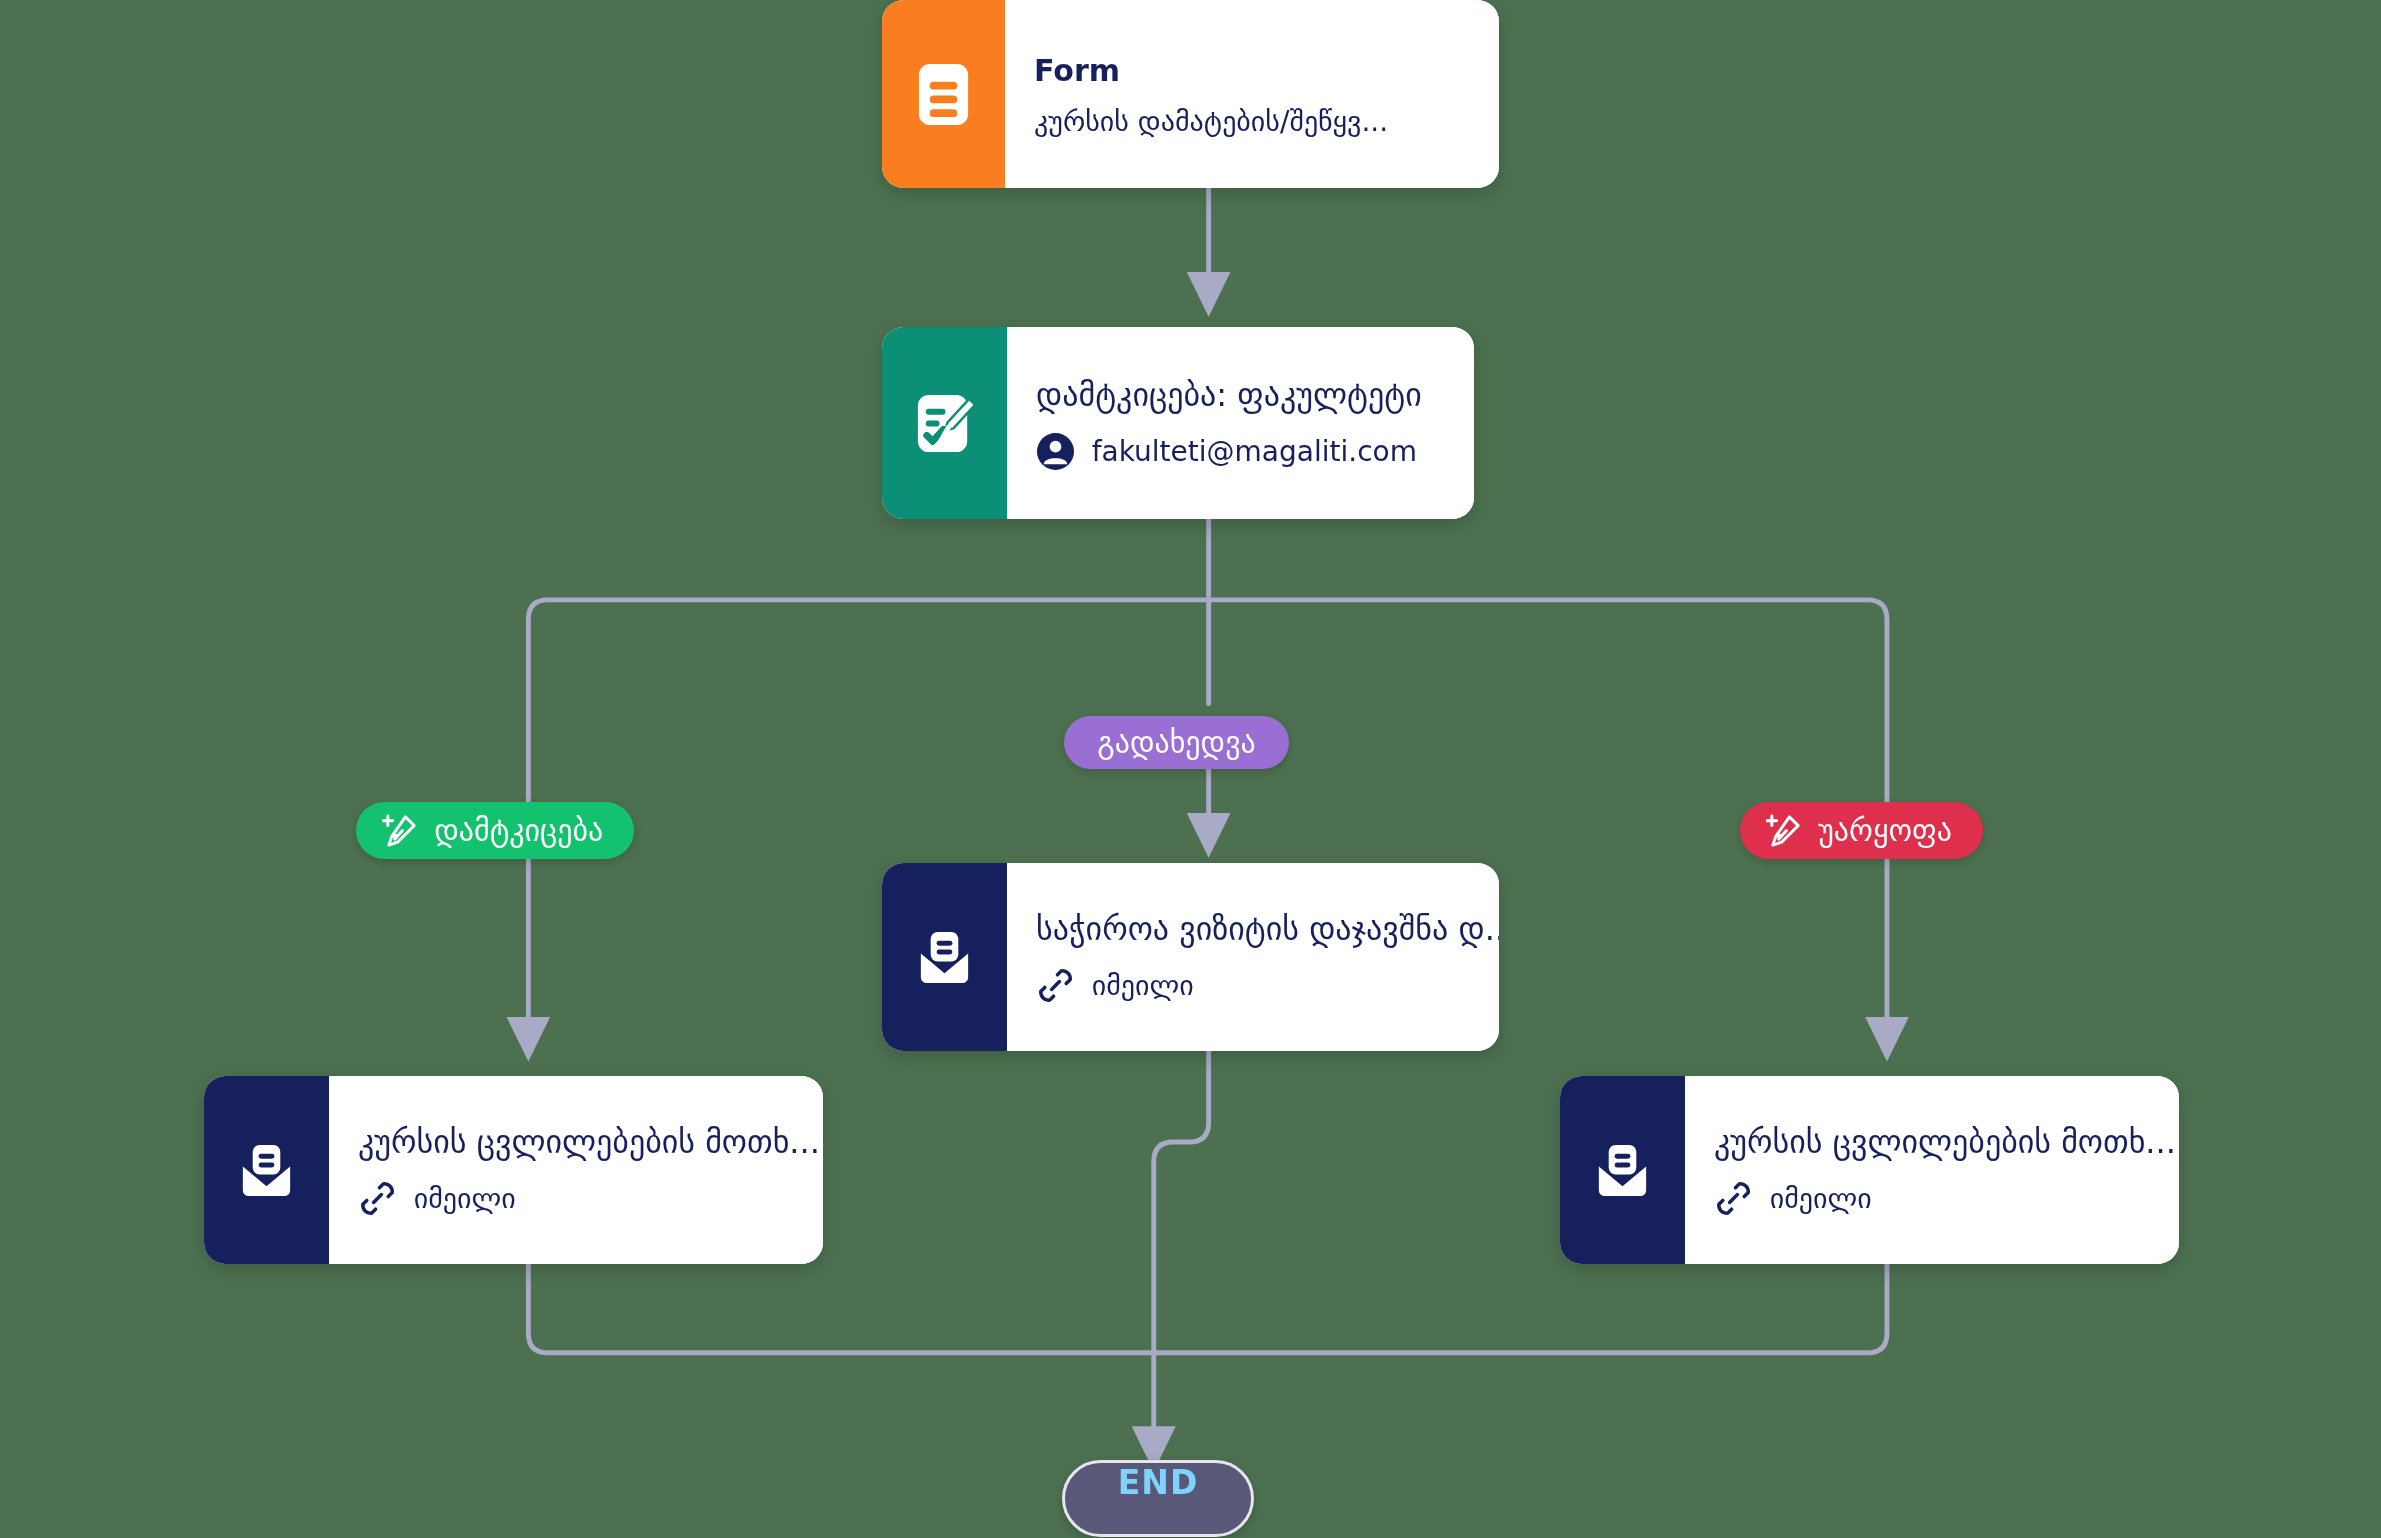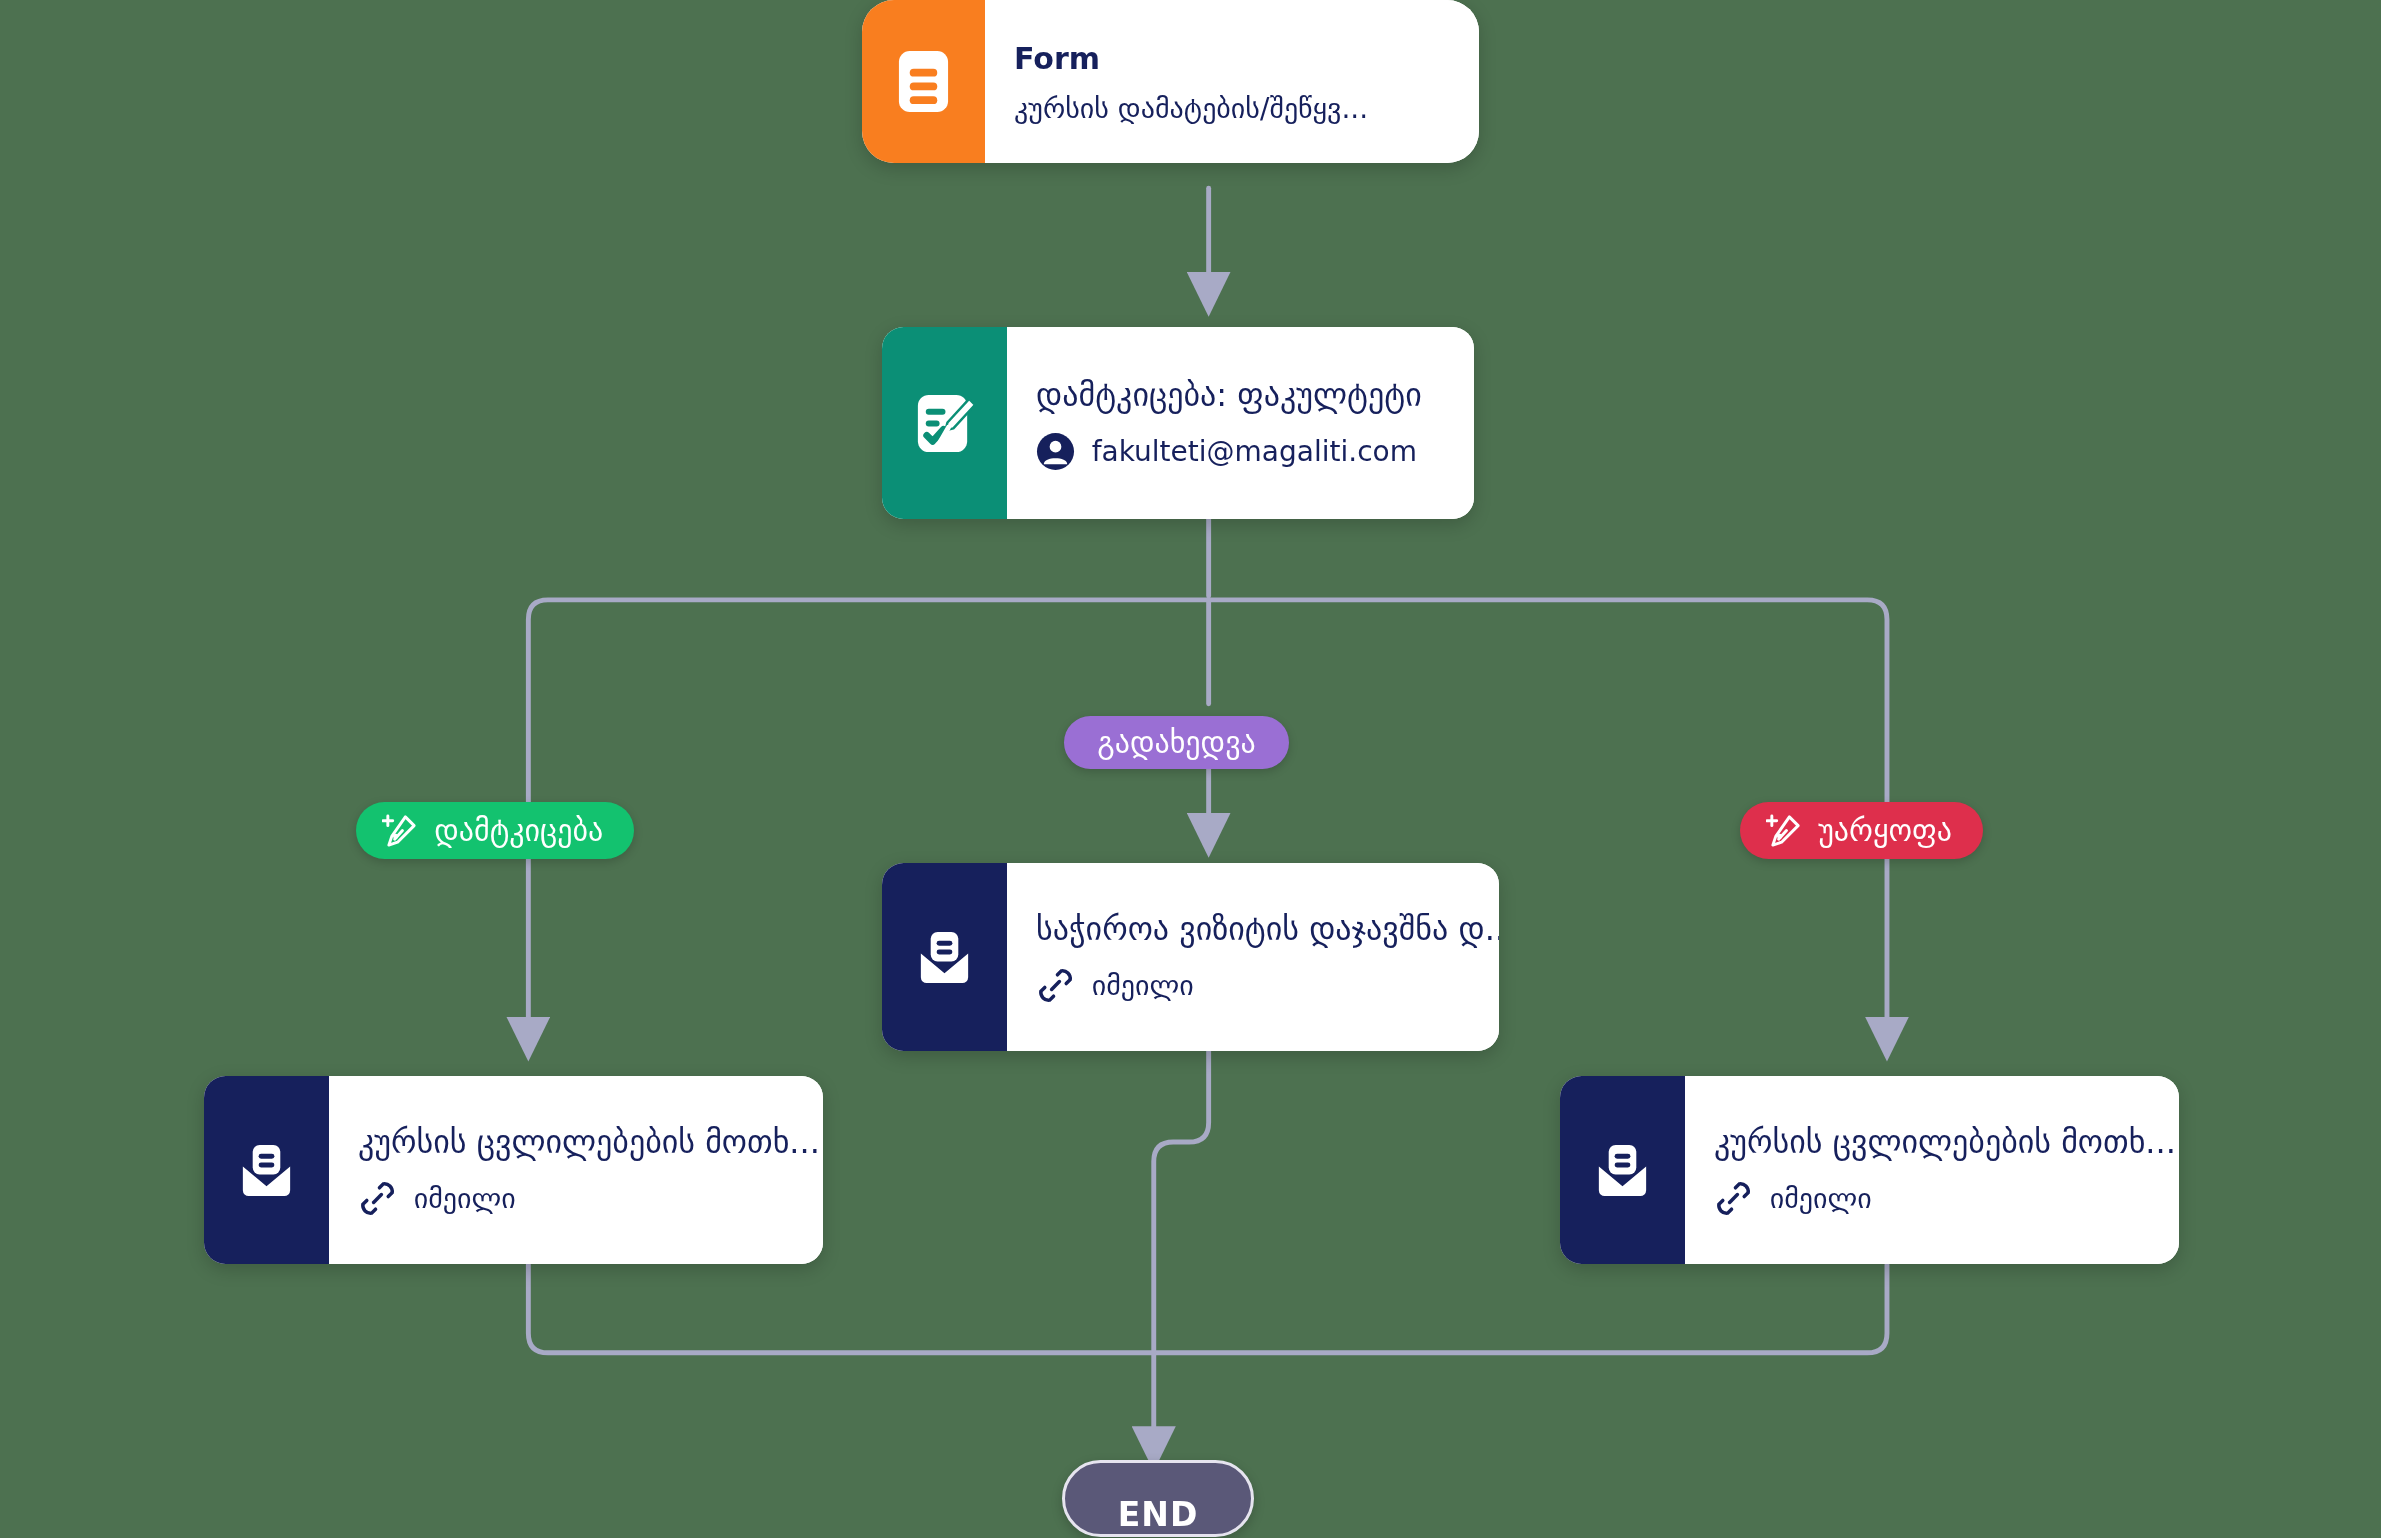--- a/index.html
+++ b/index.html
@@ -81,26 +81,26 @@
     color: #ffffff;
     font-size: 30px;
     white-space: nowrap;
     box-shadow: 0 2.9px 9.8px rgba(0,0,0,0.18);
   }
   .pill-icon { display: flex; align-items: center; }
 
   .end-node {
     position: absolute;
     display: flex;
-    align-items: flex-end;
+    align-items: flex-start;
     justify-content: center;
     border-radius: 979px;
     background: #5a5878;
     border: 3.9px solid #e6e4ef;
-    color: #ffffff;
+    color: #7dd3fc;
     font-size: 33px;
     font-weight: bold;
     letter-spacing: 1px;
     box-shadow: 0 3.9px 11.8px rgba(0,0,0,0.2);
   }
 </style>
 </head>
 <body>
 
 <div id="canvas">
@@ -127,21 +127,21 @@
       <path d="M1233,1072 L1233,1145 Q1233,1165 1213,1165 L1197,1165 Q1177,1165 1177,1185 L1177,1380"></path>
 
       <path d="M539,1290 L539,1360 Q539,1380 559,1380 L1177,1380"></path>
 
       <path d="M1925,1290 L1925,1360 Q1925,1380 1905,1380 L1177,1380"></path>
 
       <path d="M1177,1380 L1177,1478" marker-end="url(#arrowhead)"></path>
     </g>
   </svg>
 
-  <div class="node" style="left:862px; top:0px; width:617px; height:163px;border-radius:32px;">
+  <div class="node" style="left:882px; top:0px; width:617px; height:188px;">
     <div class="node-icon" style="width:123px; background:#f97e1f;">
       <svg width="57" height="69" viewBox="0 0 58 70">
         <rect x="4" y="4" width="50" height="62" rx="11" fill="#ffffff"></rect>
         <rect x="15" y="22" width="28" height="8" rx="4" fill="#f97e1f"></rect>
         <rect x="15" y="36" width="28" height="8" rx="4" fill="#f97e1f"></rect>
         <rect x="15" y="50" width="28" height="8" rx="4" fill="#f97e1f"></rect>
       </svg>
     </div>
     <div class="node-body">
       <div class="node-title bold">Form</div>

